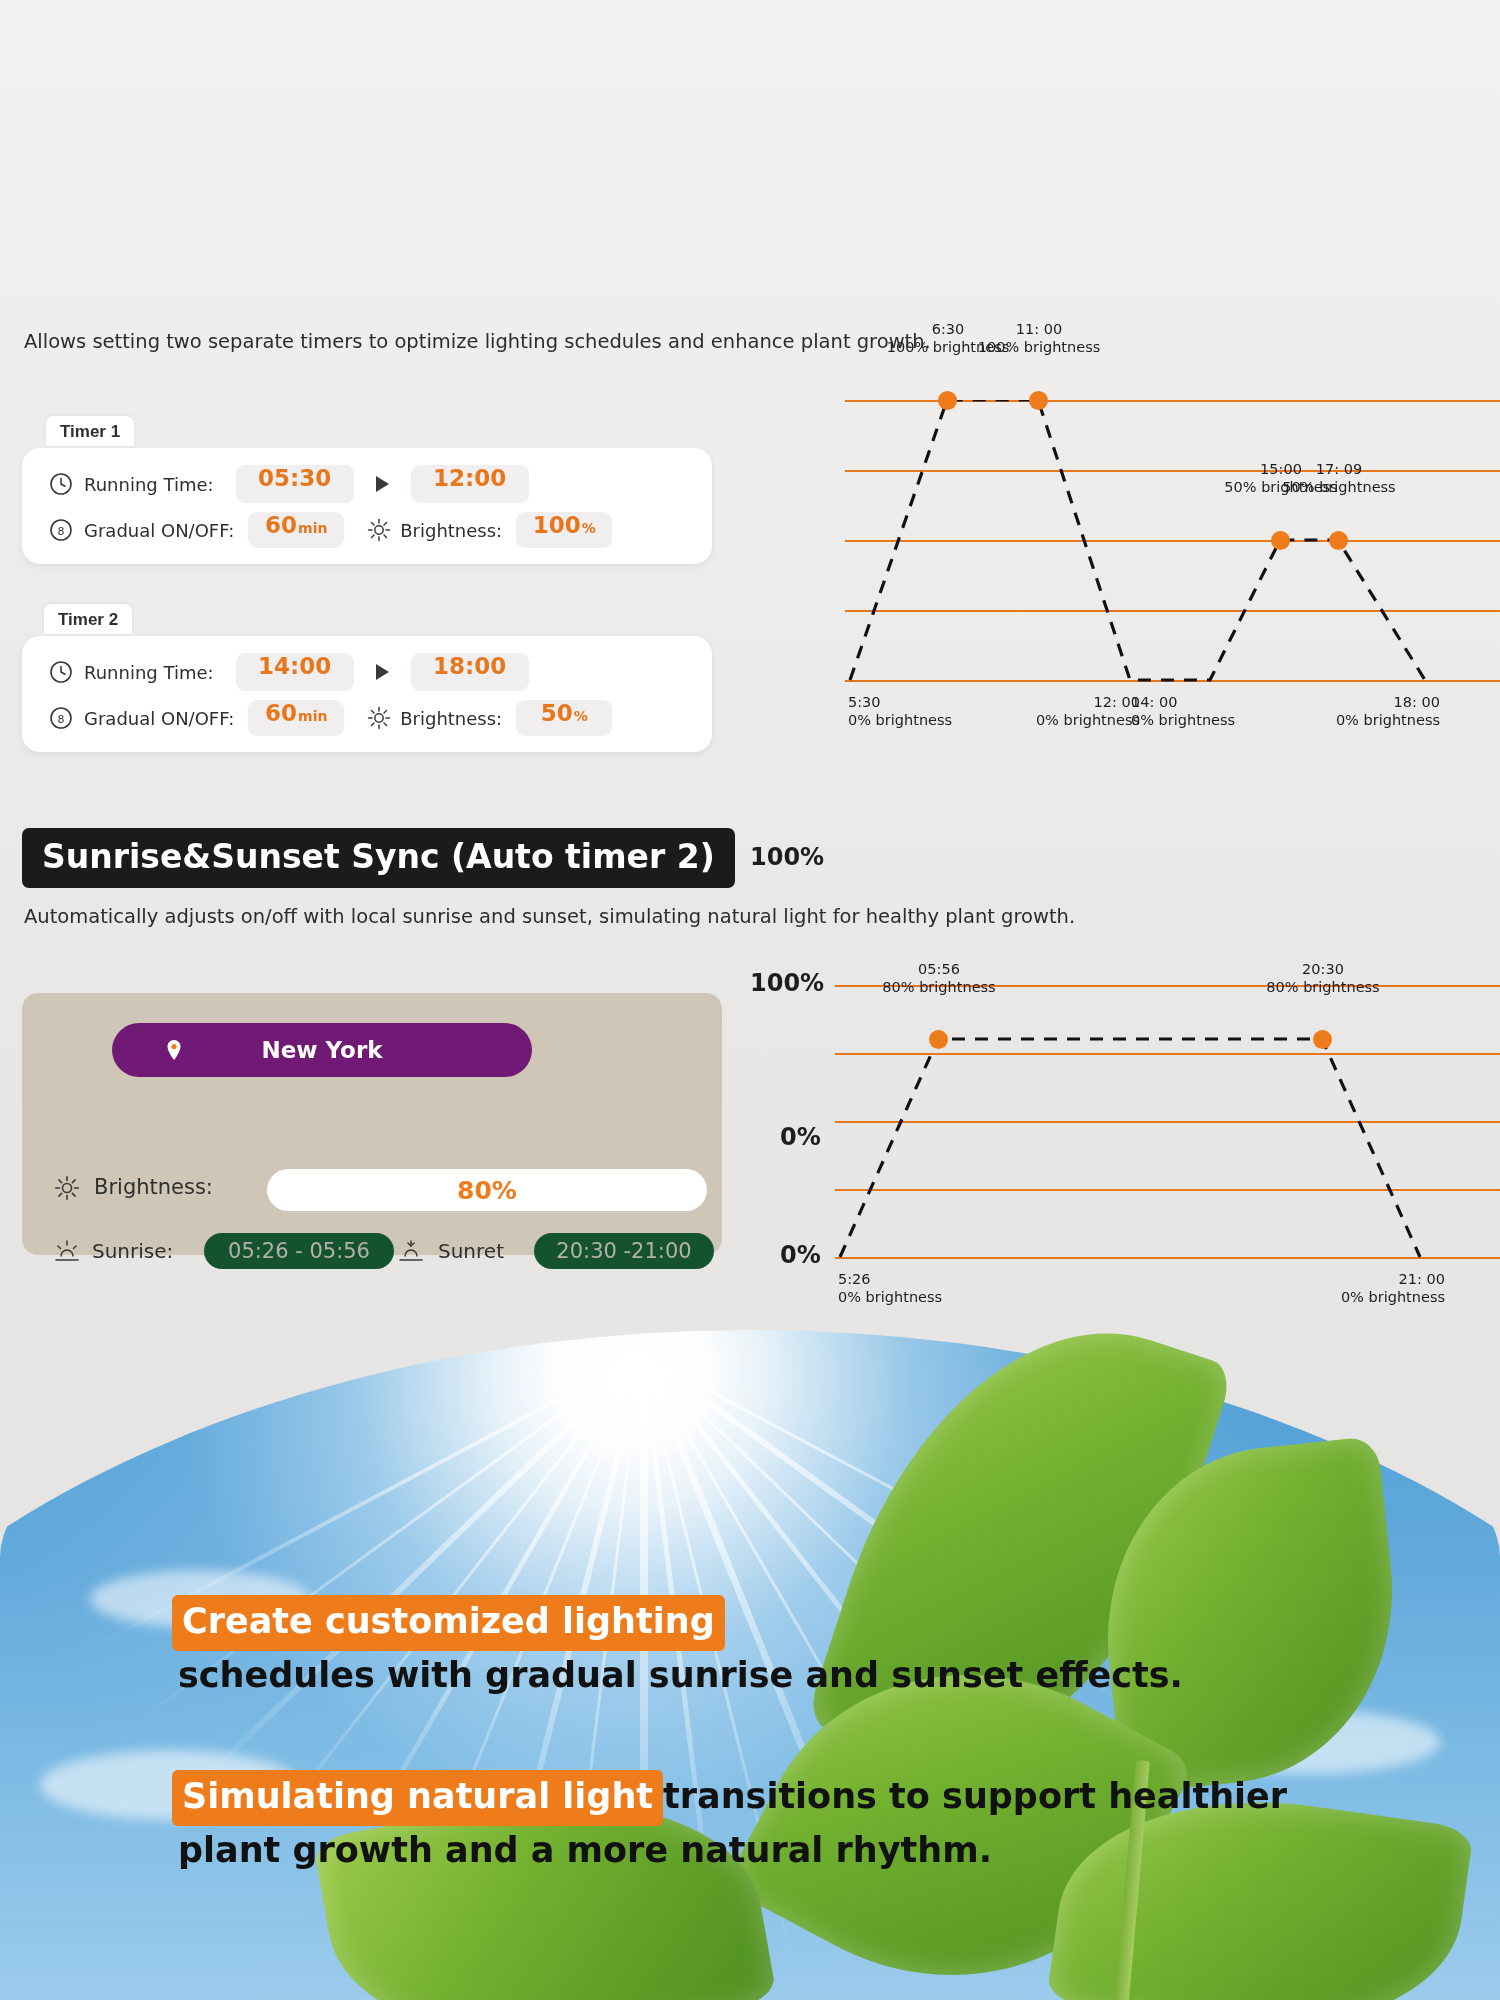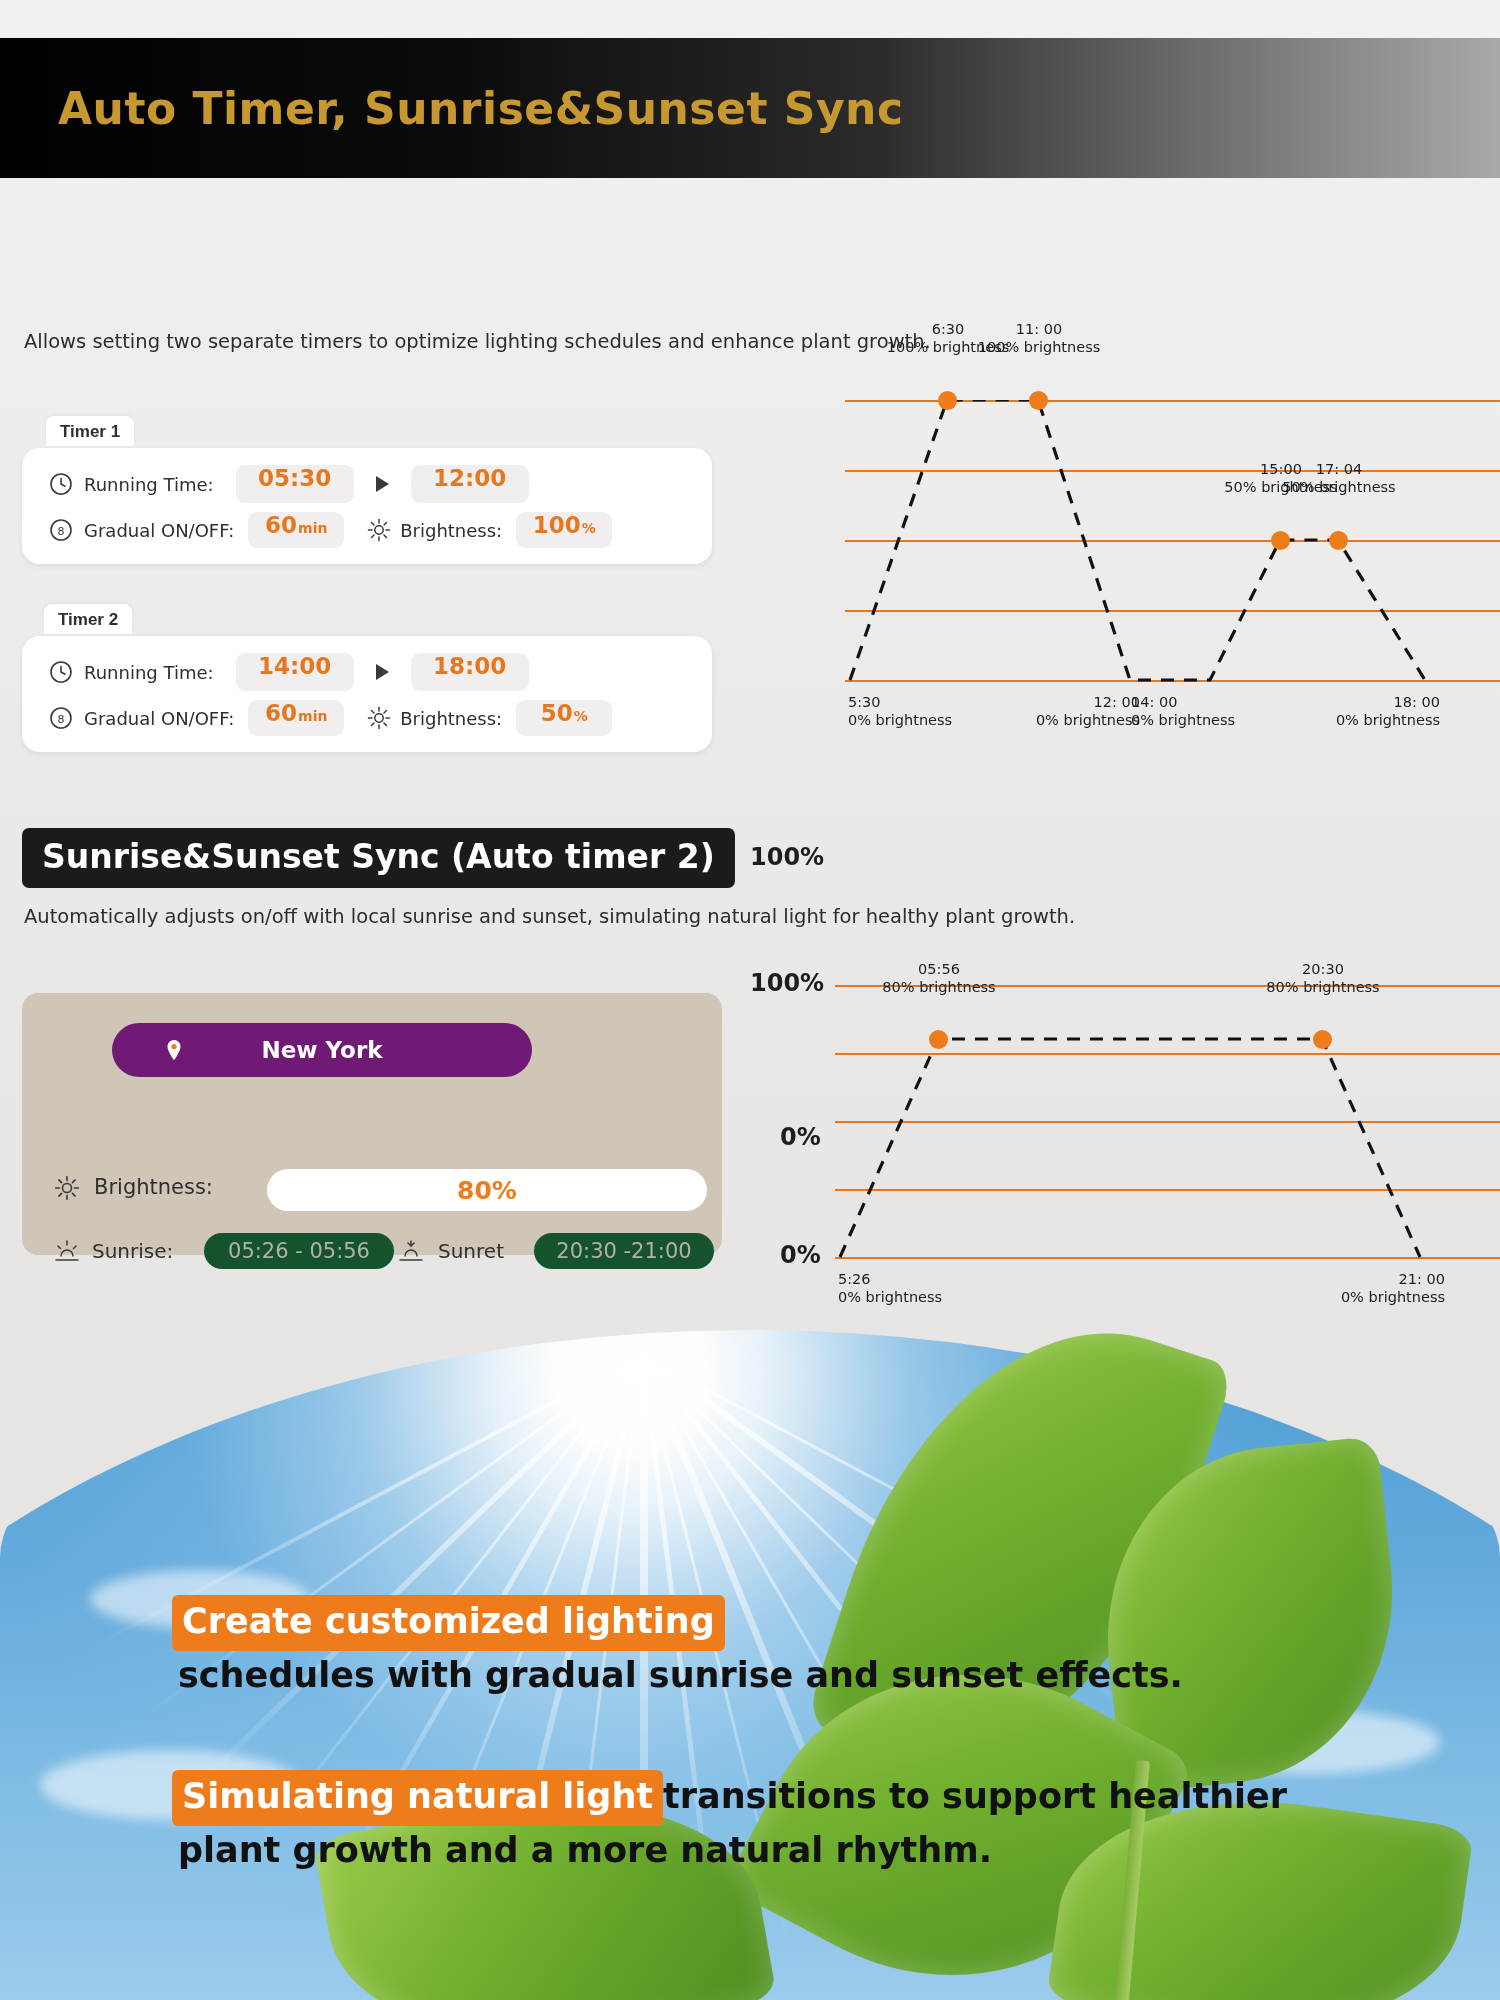--- a/index.html
+++ b/index.html
@@ -262,23 +262,20 @@
     color: #111111;
     font-family: "DejaVu Sans", sans-serif;
     line-height: 1.38;
   }
 </style>
 </head>
 <body>
 
 <div class="page">
 
-  <div class="banner">
-    <div class="banner-title">Auto Timer, Sunrise&amp;Sunset Sync</div>
-  </div>
 
   <div class="sec-sub" style="left:24px; top:330px;">Allows setting two separate timers to optimize lighting schedules and enhance plant growth.</div>
 
   <div class="timer-tab" style="left:46px; top:416px;">Timer 1</div>
   <div class="timer-card" style="left:22px; top:448px; width:690px; height:116px;">
     <div class="row" style="margin:14px 0 0 26px;">
       <span class="ico">
         <svg width="24" height="24" viewBox="0 0 24 24">
             <circle cx="12" cy="12" r="10" fill="none" stroke="#3a3a3a" stroke-width="1.6"></circle>
             <path d="M12 6.5V12l4 2.2" fill="none" stroke="#3a3a3a" stroke-width="1.6" stroke-linecap="round"></path>
@@ -398,21 +395,21 @@
     </div>
     <div class="ann c" style="left:204px; top:-80px; width:150px;">
       <div>11: 00</div>
       <div>100% brightness</div>
     </div>
     <div class="ann c" style="left:446px; top:60px; width:150px;">
       <div>15:00</div>
       <div>50% brightness</div>
     </div>
     <div class="ann c" style="left:504px; top:60px; width:150px;">
-      <div>17: 04</div>
+      <div>17: 09</div>
       <div>50% brightness</div>
     </div>
 
     <div class="ann" style="left:88px; top:293px;">
       <div>5:30</div>
       <div>0% brightness</div>
     </div>
     <div class="ann r" style="left:220px; top:293px; width:160px;">
       <div>12: 00</div>
       <div>0% brightness</div>

